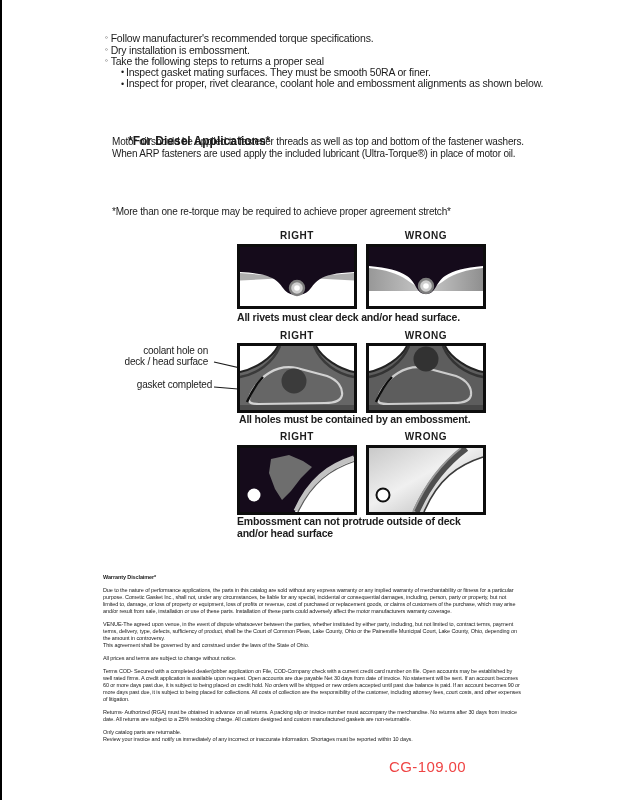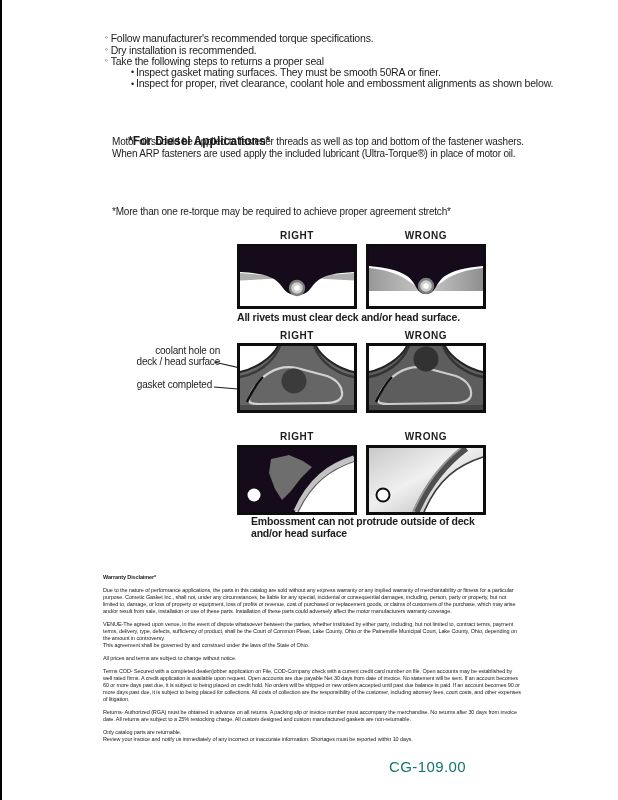--- a/index.html
+++ b/index.html
@@ -5,49 +5,49 @@
   html,body{margin:0;padding:0;background:#ffffff;}
   .page{position:relative;width:618px;height:800px;background:#ffffff;overflow:hidden;
         font-family:"Liberation Sans",sans-serif;color:#1c1c1c;}
   .abs{position:absolute;}
   .pre{white-space:pre-line;}
   .edge{left:0;top:0;width:2px;height:800px;background:#000;}
   .title{left:112px;top:24px;font-size:12.5px;font-weight:bold;letter-spacing:-0.1px;
          border-bottom:1.6px solid #141414;padding-bottom:2px;margin:0;display:inline-block;}
   .bullets{left:105px;top:32px;font-size:10.5px;letter-spacing:-0.2px;line-height:11px;}
   .bullet-row{white-space:nowrap;}
-  .sub{margin-left:26px;}
+  .sub{margin-left:16px;}
   .g1{font-size:8px;vertical-align:1.5px;margin-right:3px;}
   .g2{font-size:9px;vertical-align:0.5px;margin-right:2px;}
   .diesel-h{left:112px;top:118px;font-size:12px;font-weight:bold;margin:16px;}
   .body-p{font-size:10px;letter-spacing:-0.2px;line-height:12.4px;}
   .p1{left:112px;top:136px;}
   .p2{left:112px;top:166px;}
   .p3{left:112px;top:206px;}
   .dlabel{width:120px;text-align:center;font-size:10px;font-weight:bold;letter-spacing:0.6px;}
   .caption{font-size:10.5px;font-weight:bold;letter-spacing:-0.2px;line-height:11.5px;}
   .dbox{width:120px;}
   .dbox svg{display:block;width:120px;}
   .ann{font-size:10px;letter-spacing:-0.2px;line-height:10.8px;text-align:right;width:112px;}
   .legal{left:103px;top:574px;width:418px;font-size:5.5px;line-height:7px;letter-spacing:-0.1px;color:#222;}
   .legal p{margin:0 0 6px 0;}
   .legal .lh{font-weight:bold;margin:0 0 6px 0;}
-  .code{left:389px;top:758px;font-size:15px;letter-spacing:0.4px;color:#0f766e;}
+  .code{left:389px;top:758px;font-size:15px;letter-spacing:0.4px;color:#ef4444;}
 </style>
 </head>
 <body>
 
 <div class="page">
 
   <div class="abs edge"></div>
 
 
   <div class="abs bullets">
     <div class="bullet-row"><span class="g1">◦</span><span>Follow manufacturer's recommended torque specifications.</span></div>
-    <div class="bullet-row"><span class="g1">◦</span><span>Dry installation is recommended.</span></div>
+    <div class="bullet-row"><span class="g1">◦</span><span>Dry installation is embossment.</span></div>
     <div class="bullet-row"><span class="g1">◦</span><span>Take the following steps to returns a proper seal</span></div>
     <div class="bullet-row sub"><span class="g2">•</span><span>Inspect gasket mating surfaces.  They must be smooth 50RA or finer.</span></div>
     <div class="bullet-row sub"><span class="g2">•</span><span>Inspect for proper, rivet clearance, coolant hole and embossment alignments as shown below.</span></div>
   </div>
 
   <h2 class="abs diesel-h">*For Diesel Applications*</h2>
   <div class="abs body-p pre p1">Motor oil should be applied to fastener threads as well as top and bottom of the fastener washers.
 When ARP fasteners are used apply the included lubricant (Ultra-Torque®) in place of motor oil.</div>
   <div class="abs body-p p3">*More than one re-torque may be required to achieve proper agreement stretch*</div>
 
@@ -81,21 +81,21 @@
       <circle cx="60" cy="42" r="7" fill="#cfcfcf" stroke="#7d7d7d" stroke-width="2.4"></circle>
       <circle cx="60" cy="42" r="2.8" fill="#ffffff"></circle>
       <rect x="1.5" y="1.5" width="117" height="62" fill="none" stroke="#0d0d0d" stroke-width="3"></rect>
     </svg>
   </div>
   <div class="abs caption" style="left:237px;top:312px;text-align:right;">All rivets must clear deck and/or head surface.</div>
 
   <div class="abs dlabel" style="left:237px;top:330px;">RIGHT</div>
   <div class="abs dlabel" style="left:366px;top:330px;">WRONG</div>
 
-  <div class="abs ann pre" style="left:108px;top:346px;">coolant hole on
+  <div class="abs ann pre" style="left:96px;top:346px;">coolant hole on
 deck / head surface</div>
   <div class="abs ann" style="left:100px;top:380px;">gasket completed</div>
   <svg class="abs" style="left:212px;top:348px;" width="90" height="48" viewBox="0 0 90 48">
     <line x1="2" y1="14" x2="80" y2="32" stroke="#1a1a1a" stroke-width="1.2"></line>
     <line x1="2" y1="39" x2="50" y2="43" stroke="#1a1a1a" stroke-width="1.2"></line>
   </svg>
 
   <div class="abs dbox" style="left:237px;top:343px;">
     <svg viewBox="0 0 120 70">
       <rect x="3" y="3" width="114" height="64" fill="#666666"></rect>
@@ -121,20 +121,21 @@
       <path d="M79,3 C85,15 102,26 117,29" stroke="#222222" stroke-width="2" fill="none"></path>
       <path d="M3,34 C20,31 36,20 43,3" stroke="#333333" stroke-width="2.5" fill="none"></path>
       <path d="M117,34 C100,31 84,20 77,3" stroke="#333333" stroke-width="2.5" fill="none"></path>
       <path d="M12,57 C12,50 22,36 32,30 C40,25 50,23 60,25 L90,33 C101,37 106,45 105,52 C104,58 97,60 88,60 L22,61 C15,61 12,60 12,57 Z" fill="none" stroke="#cccccc" stroke-width="2.2"></path>
       <path d="M10,59 C14,50 18,42 26,34" stroke="#0e0e0e" stroke-width="2.4" fill="none"></path>
       <circle cx="60" cy="16" r="12.5" fill="#323232"></circle>
       <rect x="3" y="62" width="114" height="5" fill="#474747"></rect>
       <rect x="1.5" y="1.5" width="117" height="67" fill="none" stroke="#0d0d0d" stroke-width="3"></rect>
     </svg>
   </div>
+  <div class="abs caption" style="left:239px;top:414px;">All holes must be contained by an embossment.</div>
 
   <div class="abs dlabel" style="left:237px;top:431px;">RIGHT</div>
   <div class="abs dlabel" style="left:366px;top:431px;">WRONG</div>
 
   <div class="abs dbox" style="left:237px;top:445px;">
     <svg viewBox="0 0 120 70">
       <rect x="3" y="3" width="114" height="64" fill="#ffffff"></rect>
       <path d="M3,3 H117 V12 C92,20 72,34 58,67 H3 Z" fill="#150b1b"></path>
       <path d="M117,13 C92,21 73,35 59,66" stroke="#c2c2c2" stroke-width="5" fill="none"></path>
       <path d="M117,16.5 C93,24.5 75,38 61,67" stroke="#5a5a5a" stroke-width="1.2" fill="none"></path>
@@ -154,21 +155,21 @@
       </defs>
       <rect x="3" y="3" width="114" height="64" fill="#ffffff"></rect>
       <path d="M3,3 H117 V12 C92,20 72,34 58,67 H3 Z" fill="url(#gradB)"></path>
       <path d="M117,12 C92,20 72,34 58,67" stroke="#3a3a3a" stroke-width="1.6" fill="none"></path>
       <path d="M100,3 C80,18 62,40 50,67" stroke="#4f4f4f" stroke-width="7" fill="none"></path>
       <path d="M95,3 C76,18 59,40 47,67" stroke="#9a9a9a" stroke-width="1.8" fill="none"></path>
       <circle cx="17" cy="50" r="6.5" fill="#ffffff" stroke="#111111" stroke-width="2"></circle>
       <rect x="1.5" y="1.5" width="117" height="67" fill="none" stroke="#0d0d0d" stroke-width="3"></rect>
     </svg>
   </div>
-  <div class="abs caption pre" style="left:251px;top:516px;">Embossment can not protrude outside of deck
+  <div class="abs caption pre" style="left:237px;top:516px;">Embossment can not protrude outside of deck
 and/or head surface</div>
 
   <div class="abs legal">
     <p class="lh">Warranty Disclaimer*</p>
     <p class="pre">Due to the nature of performance applications, the parts in this catalog are sold without any express warranty or any implied warranty of merchantability or fitness for a particular purpose.  Cometic Gasket Inc., shall not, under any circumstances, be liable for any special, incidental or consequential damages, including, person, party or property, but not limited to, damage, or loss of property or equipment, loss of profits or revenue, cost of purchased or replacement goods, or claims of customers of the purchase, which may arise and/or result from sale, installation or use of these parts.  Installation of these parts could adversely affect the motor manufacturers warranty coverage.</p>
     <p class="pre">VENUE-The agreed upon venue, in the event of dispute whatsoever between the parties, whether instituted by either party, including, but not limited to, contract terms, payment terms, delivery, type, defects, sufficiency of product, shall be the Court of Common Pleas, Lake County, Ohio or the Painesville Municipal Court, Lake County, Ohio, depending on the amount in controversy.
 This agreement shall be governed by and construed under the laws of the State of Ohio.</p>
     <p class="pre">All prices and terms are subject to change without notice.</p>
     <p class="pre">Terms COD- Secured with a completed dealer/jobber application on File, COD-Company check with a current credit card number on file.  Open accounts may be established by well rated firms.  A credit application is available upon request.  Open accounts are due payable Net 30 days from date of invoice.  No statement will be sent.  If an account becomes 60 or more days past due, it is subject to being placed on credit hold.  No orders will be shipped or new orders accepted until past due balance is paid.  If an account becomes 90 or more days past due, it is subject to being placed for collections.  All costs of collection are the responsibility of the customer, including attorney fees, court costs, and other expenses of litigation.</p>
     <p class="pre">Returns- Authorized (RGA) must be obtained in advance on all returns.  A packing slip or invoice number must accompany the merchandise.  No returns after 30 days from invoice date.  All returns are subject to a 25% restocking charge.  All custom designed and custom manufactured gaskets are non-returnable.</p>

